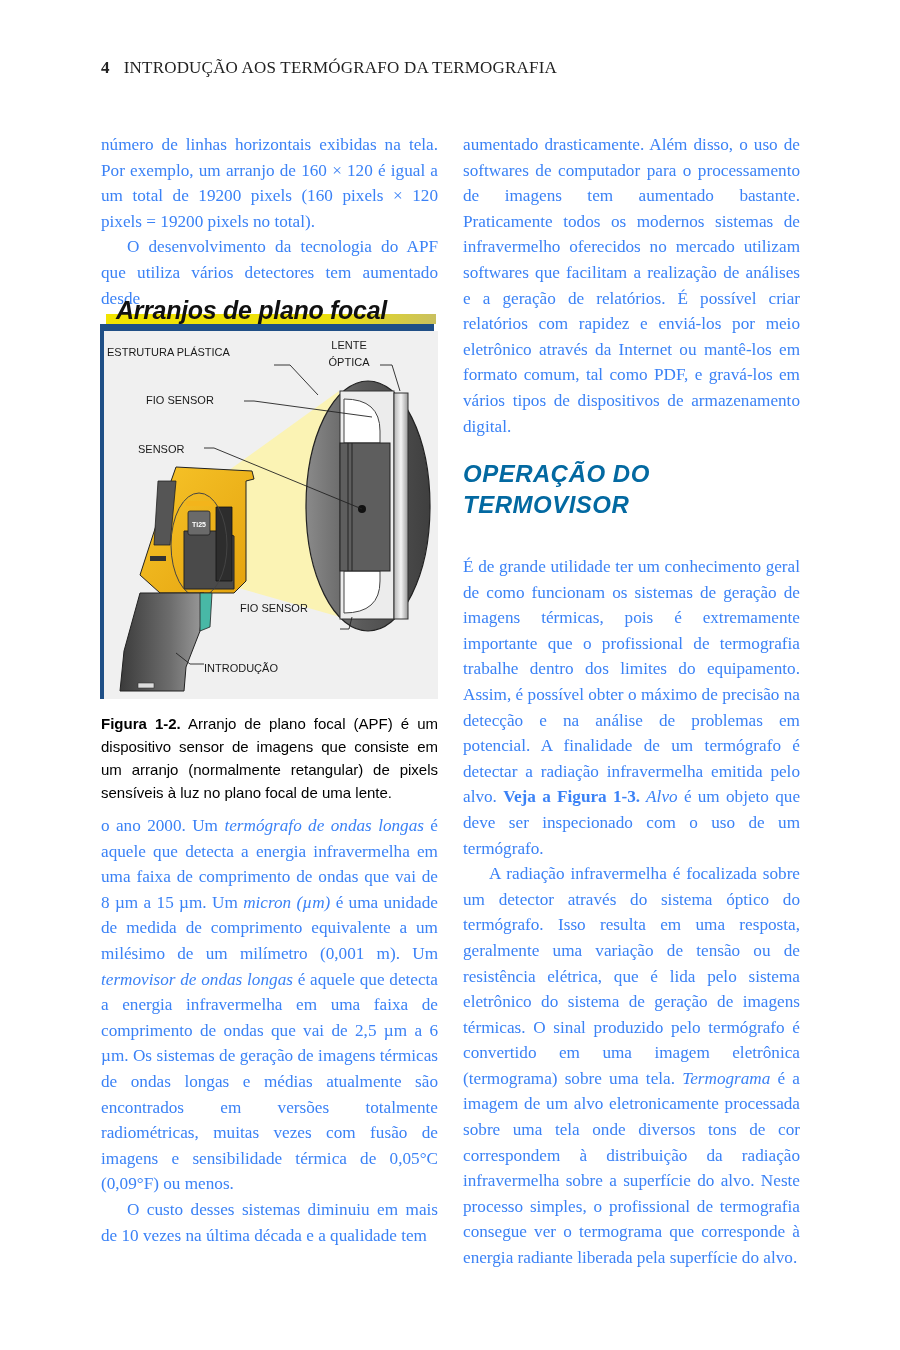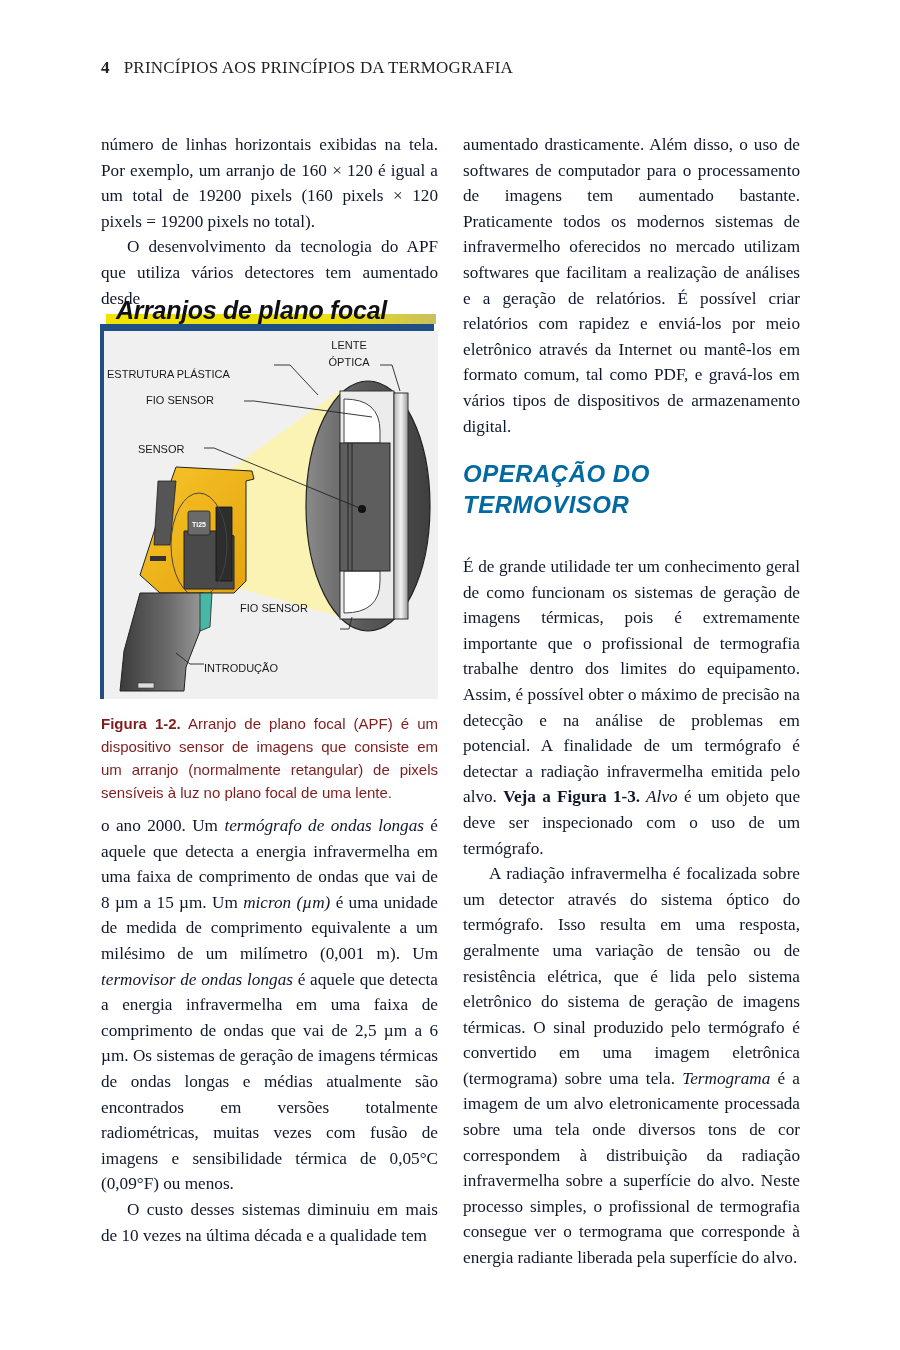--- a/index.html
+++ b/index.html
@@ -1,19 +1,19 @@
 <!DOCTYPE html>
 <html><head>
 <meta charset="utf-8">
 <style>
   html, body { margin:0; padding:0; background:#ffffff; }
   body { width:900px; height:1350px; position:relative; overflow:hidden; color:#1a1a1a; }
   .running-head { position:absolute; left:101px; top:58px; font-family:"Liberation Serif", serif; font-size:17px; letter-spacing:0.2px; color:#222; white-space:nowrap; }
   .running-head .page-num { font-weight:bold; margin-right:14px; }
-  .col { position:absolute; font-family:"Liberation Serif", serif; font-size:17.2px; line-height:25.6px; text-align:justify; color:#0f172a; }
+  .col { position:absolute; font-family:"Liberation Serif", serif; font-size:17.2px; line-height:25.6px; text-align:justify; color:#3b82f6; }
   .col p { margin:0; }
   .col p.indent { text-indent:26px; }
   .col-left-top { left:101px; top:132px; width:337px; }
   .col-left-bottom { left:101px; top:813px; width:337px; }
   .col-right-top { left:463px; top:132px; width:337px; }
   .col-right-bottom { left:463px; top:554px; width:337px; }
   .section-heading { position:absolute; left:463px; top:458px; width:337px; font-family:"Liberation Sans", sans-serif; font-weight:bold; font-style:italic; font-size:24px; line-height:31px; color:#0369a1; letter-spacing:0.5px; }
   i { font-style:italic; }
   b { font-weight:bold; }
 
@@ -21,28 +21,28 @@
   .figure { position:absolute; left:100px; top:296px; width:338px; height:403px; }
   .fig-title-band { position:absolute; left:6px; top:18px; width:330px; height:10px; background:linear-gradient(90deg,#f2e400 0%,#ecdf10 70%,#c9c060 100%); }
   .fig-title { position:absolute; left:16px; top:0px; font-family:"Liberation Sans", sans-serif; font-weight:bold; font-style:italic; font-size:25px; color:#111; letter-spacing:-0.3px; white-space:nowrap; }
   .fig-topbar { position:absolute; left:0; top:28px; width:334px; height:7px; background:#1f4f86; }
   .fig-leftbar { position:absolute; left:0; top:28px; width:4px; height:375px; background:#1f4f86; }
   .fig-panel { position:absolute; left:4px; top:35px; width:334px; height:368px; background:#f0f0f0; }
   .fig-svg { position:absolute; left:4px; top:35px; }
   .fig-label { position:absolute; font-family:"Liberation Sans", sans-serif; font-size:11px; color:#1a1a1a; white-space:nowrap; line-height:17px; }
   .fig-label.center { text-align:center; }
 
-  .caption { position:absolute; left:101px; top:712px; width:337px; font-family:"Liberation Sans", sans-serif; font-size:15px; line-height:23px; text-align:justify; color:#7f1d1d; }
+  .caption { position:absolute; left:101px; top:712px; width:337px; font-family:"Liberation Sans", sans-serif; font-size:15px; line-height:23px; text-align:justify; color:#000000; }
   .caption b { font-weight:bold; }
 </style>
 </head>
 <body>
 
 <div class="running-head">
-  <span class="page-num">4</span><span>PRINCÍPIOS AOS PRINCÍPIOS DA TERMOGRAFIA</span>
+  <span class="page-num">4</span><span>INTRODUÇÃO AOS TERMÓGRAFO DA TERMOGRAFIA</span>
 </div>
 
 <div class="col col-left-top">
   <p>número de linhas horizontais exibidas na tela. Por exemplo, um arranjo de 160 × 120 é igual a um total de 19200 pixels (160 pixels × 120 pixels = 19200 pixels no total).</p>
   <p class="indent">O desenvolvimento da tecnologia do APF que utiliza vários detectores tem aumentado desde</p>
 </div>
 
 <div class="figure">
   <div class="fig-title-band"></div>
   <div class="fig-title">Arranjos de plano focal</div>
@@ -102,21 +102,21 @@
     <rect x="34" y="352" width="16" height="5" fill="#ddd" stroke="#333" stroke-width="0.6"></rect>
 
     <polyline points="170,34 186,34 214,64" fill="none" stroke="#222" stroke-width="0.9"></polyline>
     <polyline points="276,34 288,34 296,60" fill="none" stroke="#222" stroke-width="0.9"></polyline>
     <polyline points="140,70 150,70 268,86" fill="none" stroke="#222" stroke-width="0.9"></polyline>
     <polyline points="100,117 110,117 258,178" fill="none" stroke="#222" stroke-width="0.9"></polyline>
     <polyline points="236,298 245,298 248,286" fill="none" stroke="#222" stroke-width="0.9"></polyline>
     <polyline points="100,333 86,333 72,322" fill="none" stroke="#222" stroke-width="0.9"></polyline>
   </svg>
 
-  <div class="fig-label" style="left:7px; top:70px;">ESTRUTURA PLÁSTICA</div>
+  <div class="fig-label" style="left:7px; top:48px;">ESTRUTURA PLÁSTICA</div>
   <div class="fig-label center" style="left:218px; top:41px; width:62px;">
     <div>LENTE</div>
     <div>ÓPTICA</div>
   </div>
   <div class="fig-label" style="left:46px; top:96px;">FIO SENSOR</div>
   <div class="fig-label" style="left:38px; top:145px;">SENSOR</div>
   <div class="fig-label" style="left:140px; top:304px;">FIO SENSOR</div>
   <div class="fig-label" style="left:104px; top:364px;">INTRODUÇÃO</div>
 </div>
 

